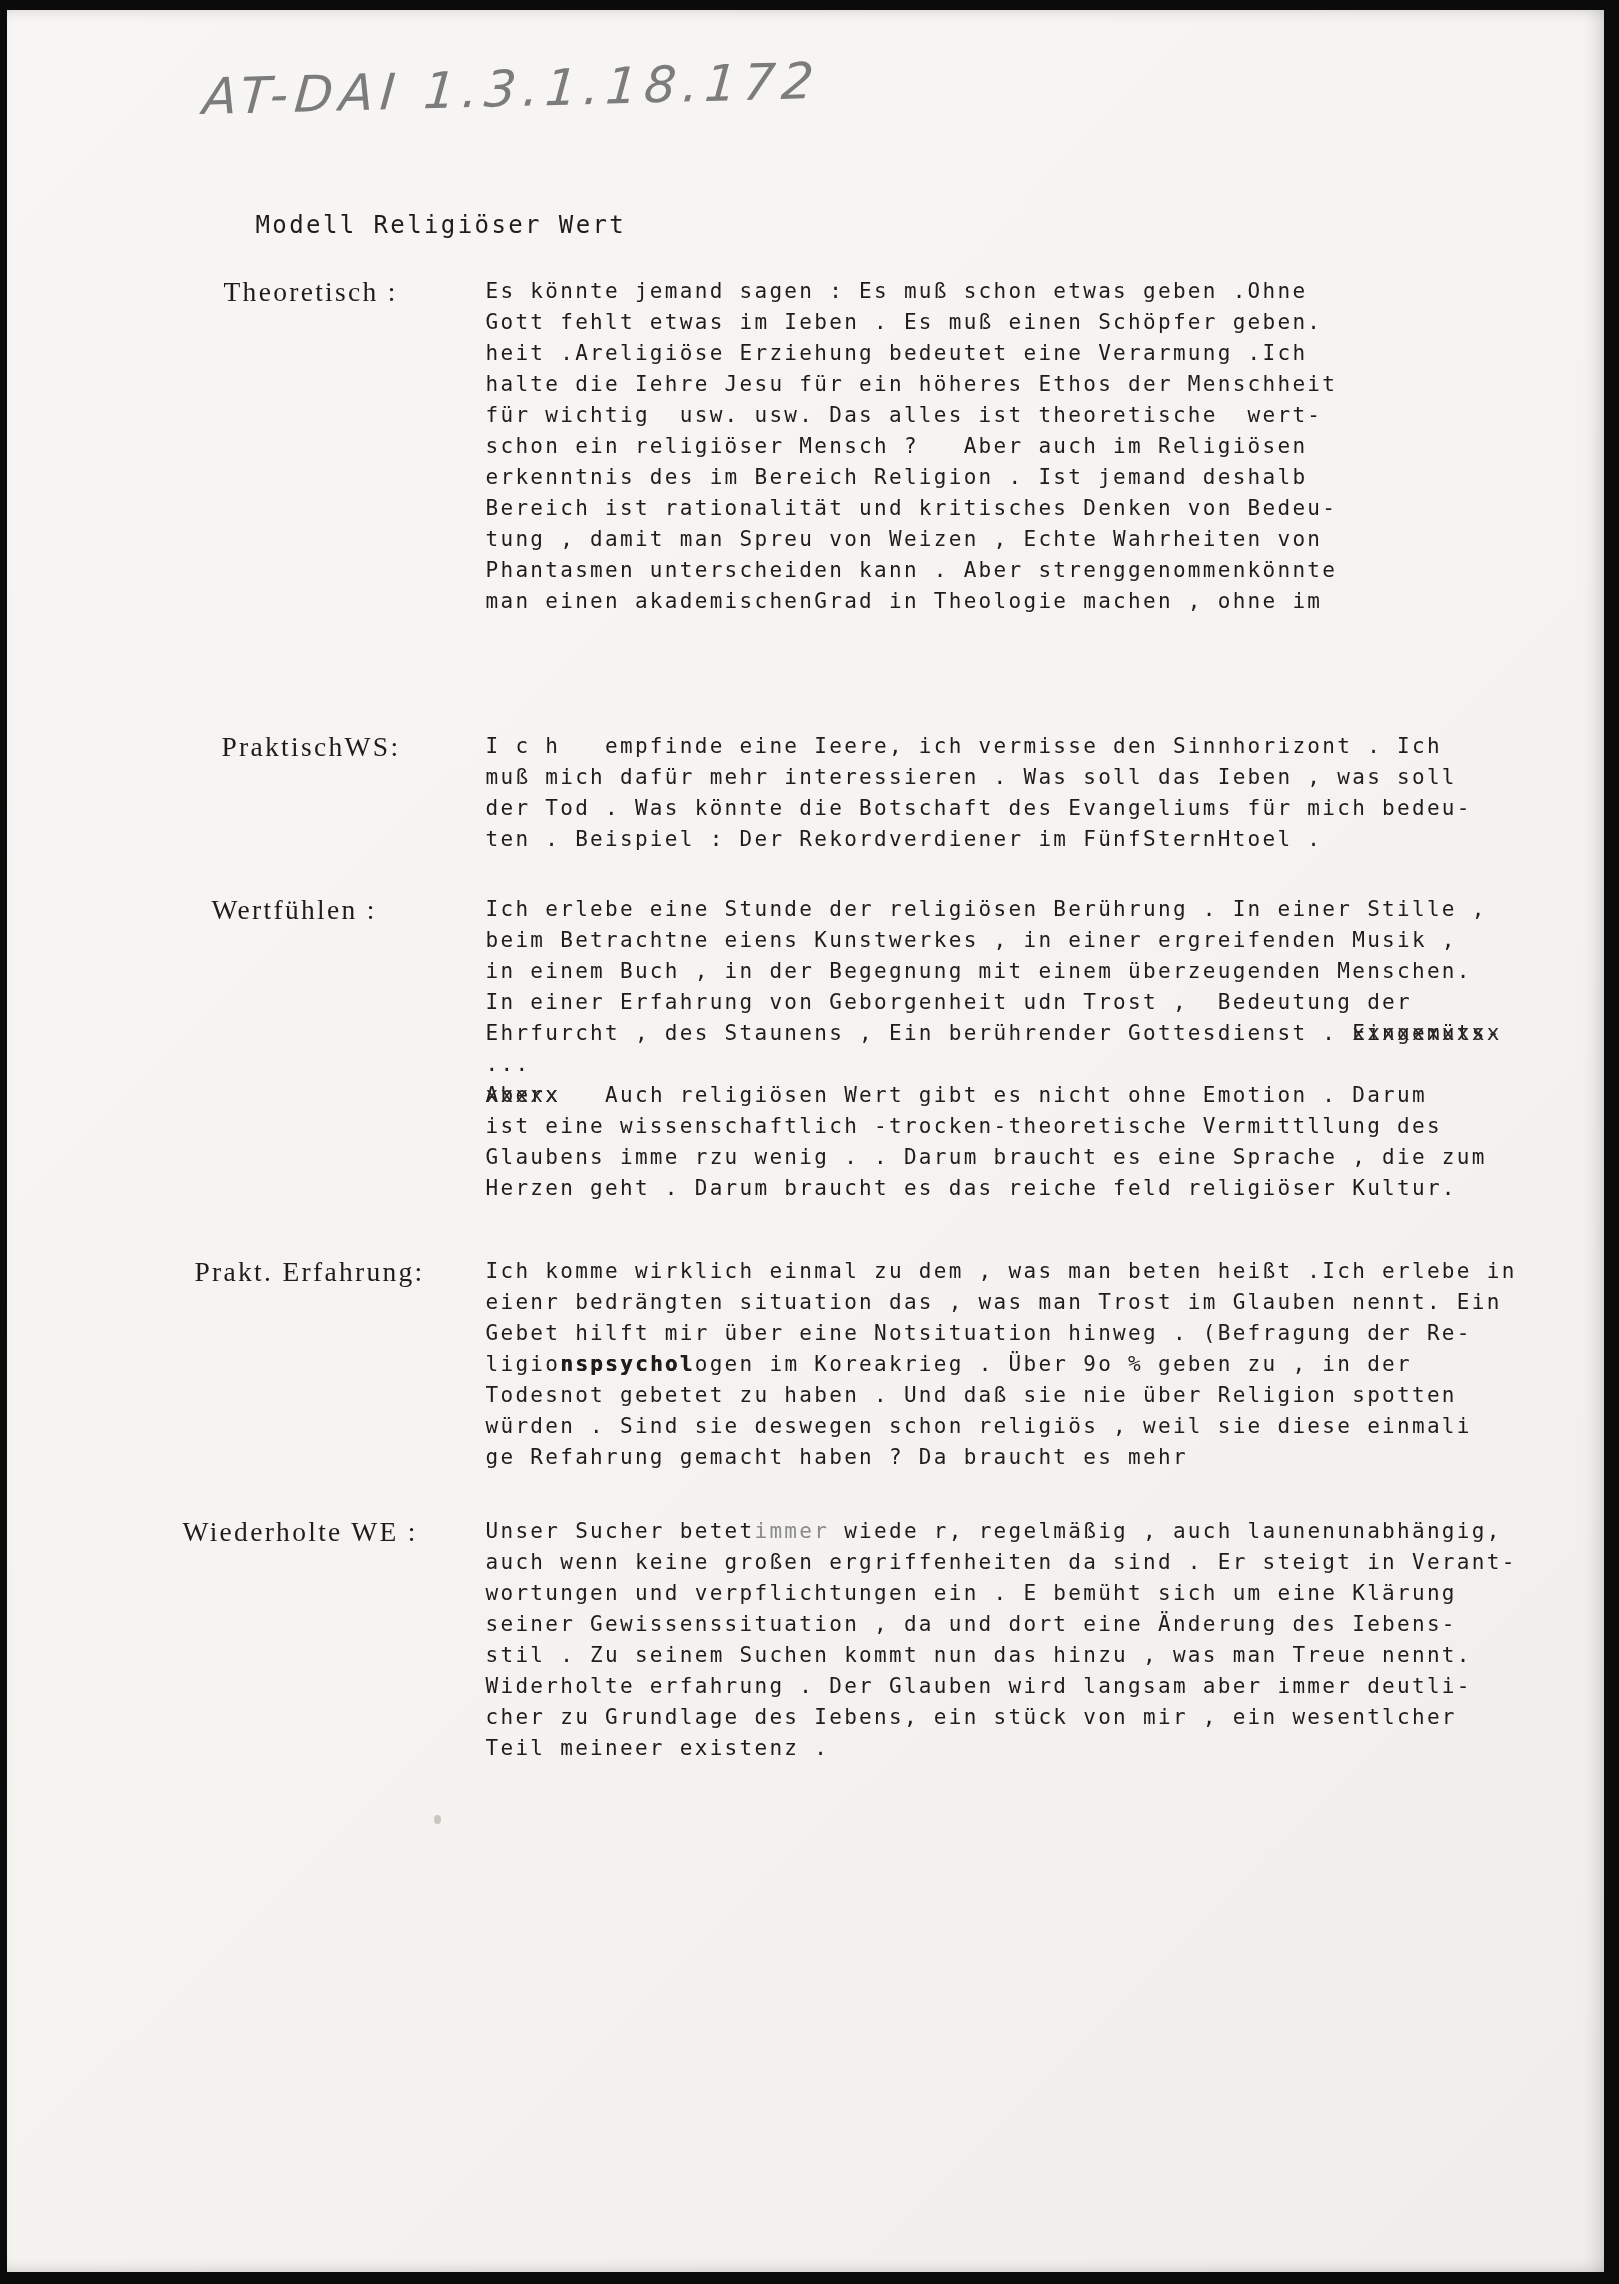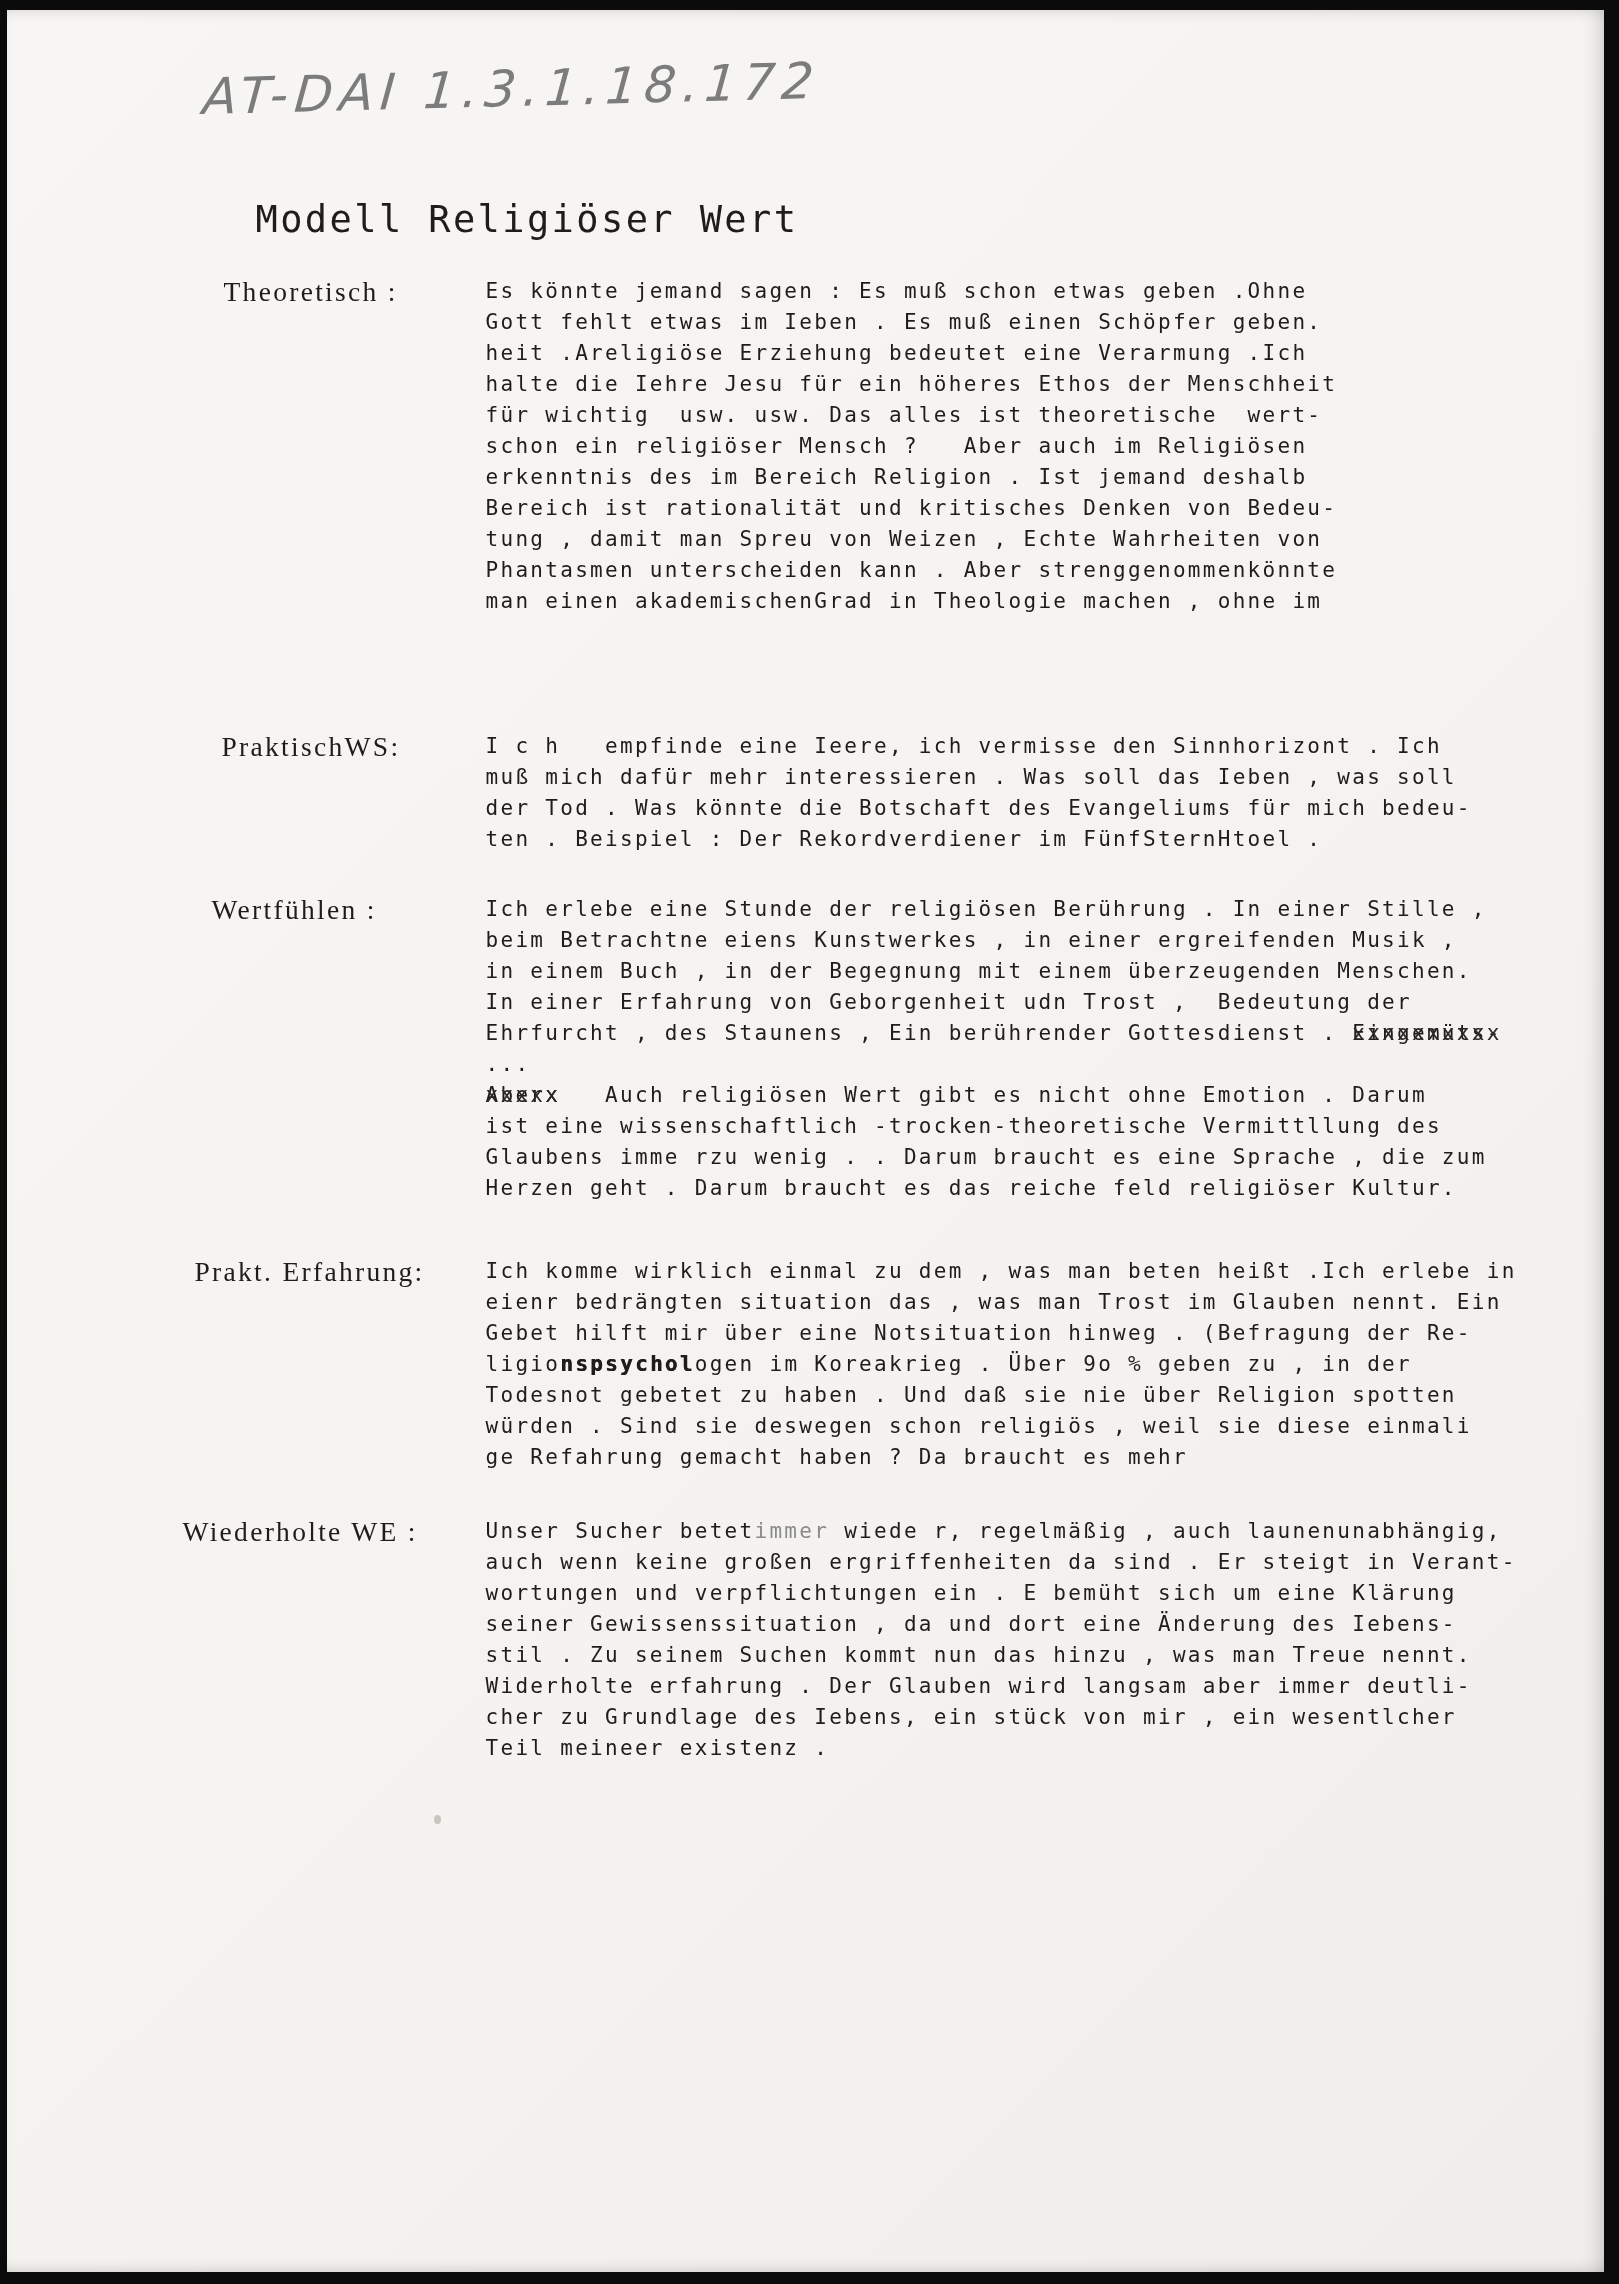--- a/index.html
+++ b/index.html
@@ -19,22 +19,22 @@
   .handwriting{
     position:absolute;left:196px;top:50px;
     font-family:"DejaVu Sans",sans-serif;
     font-style:italic;
     font-size:50px;letter-spacing:6.5px;
     color:#7c7c7c;
     transform:rotate(-1.5deg) skewX(-6deg);
     white-space:pre;
   }
   .doc-title{
-    position:absolute;left:249px;top:188px;
-    font-size:37px;letter-spacing:2.4px;color:#1e1d1b;
+    position:absolute;left:249px;top:201px;
+    font-size:24px;letter-spacing:2.4px;color:#1e1d1b;
     white-space:pre;
   }
   .sec{position:absolute;left:0;width:1597px;}
   .sec .label{
     position:absolute;top:0;
     font-size:27.5px;letter-spacing:2.3px;line-height:31px;
     color:#1e1d1b;white-space:pre;font-family:Liberation Serif, serif;
   }
   .sec0{top:266px}.sec1{top:721px}.sec2{top:884px}.sec3{top:1246px}.sec4{top:1506px}
   .sec0 .label{left:217px}.sec1 .label{left:215px}.sec2 .label{left:205px}

